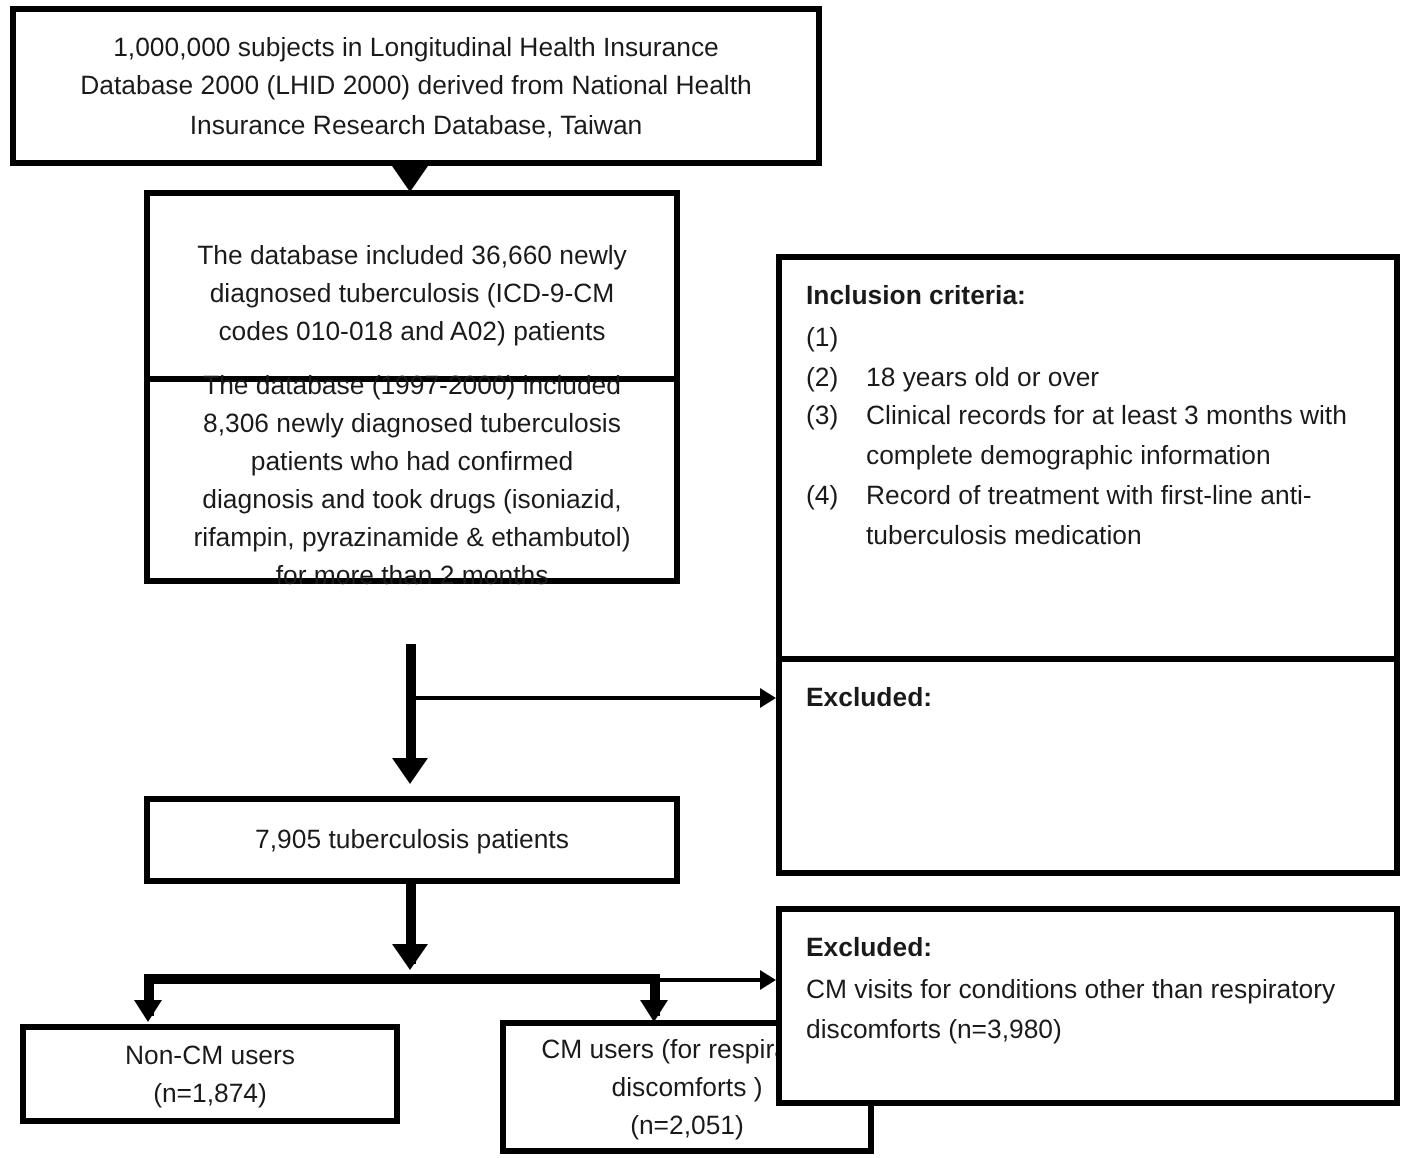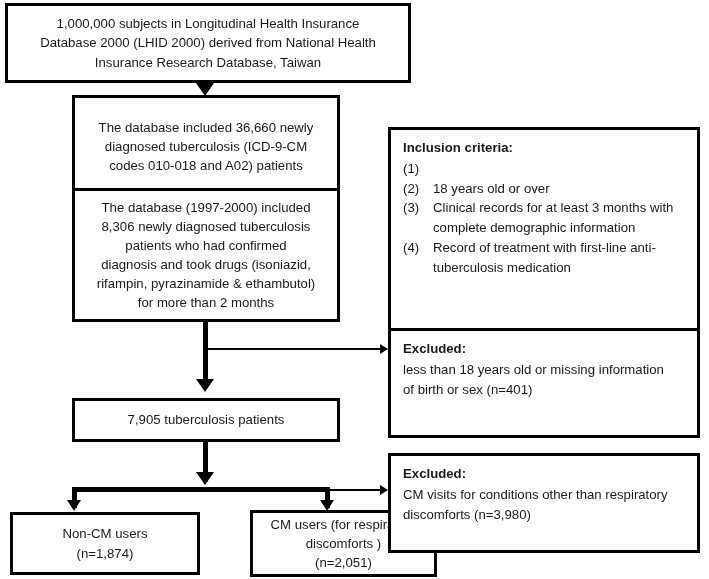--- a/index.html
+++ b/index.html
@@ -109,21 +109,21 @@
 
   <div class="box" style="left:72px; top:95px; width:268px; height:103px;justify-content:center;">
     <span class="txt">The database included 36,660 newly
 diagnosed tuberculosis (ICD-9-CM
 codes 010-018 and A02) patients</span>
   </div>
 
   <div class="vline" style="left:203px; top:176px; width:5px; height:14px;"></div>
   <div class="arrowdown" style="left:196px; top:178px;"></div>
 
-  <div class="box" style="left:72px; top:188px; width:268px; height:134px;">
+  <div class="box" style="left:72px; top:188px; width:268px; height:104px;">
     <span class="txt">The database (1997-2000)  included
 8,306 newly diagnosed tuberculosis
 patients who had confirmed
 diagnosis and took drugs (isoniazid,
 rifampin, pyrazinamide &amp; ethambutol)
 for more than 2 months</span>
   </div>
 
   <div class="vline" style="left:203px; top:322px; width:5px; height:60px;"></div>
   <div class="arrowdown" style="left:196px; top:379px;"></div>
@@ -141,21 +141,21 @@
 
   <div class="hline" style="left:328px; top:489px; width:54px; height:2px;"></div>
   <div class="arrowright" style="left:380px; top:485px;"></div>
 
   <div class="vline" style="left:72px; top:487px; width:5px; height:21px;"></div>
   <div class="arrowdown small" style="left:67px; top:500px;"></div>
 
   <div class="vline" style="left:325px; top:487px; width:5px; height:21px;"></div>
   <div class="arrowdown small" style="left:320px; top:500px;"></div>
 
-  <div class="box" style="left:10px; top:512px; width:190px; height:63px;">
+  <div class="box" style="left:10px; top:512px; width:190px; height:50px;">
     <span class="txt">Non-CM users
 (n=1,874)</span>
   </div>
 
   <div class="box" style="left:250px; top:510px; width:187px; height:67px;">
     <span class="txt">CM users (for respiratory
 discomforts )
 (n=2,051)</span>
   </div>
 
@@ -177,22 +177,20 @@
       <span class="crit-row">
         <span class="crit-num">(4)</span>
         <span class="crit-txt">Record of treatment with first-line anti-
 tuberculosis medication</span>
       </span>
     </span>
   </div>
 
   <div class="sidebox" style="left:388px; top:302px; width:312px; height:110px;">
     <span class="head">Excluded:</span>
-    <span class="excl-body">less than 18 years old or missing information
-of birth or sex (n=401)</span>
   </div>
 
   <div class="sidebox" style="left:388px; top:427px; width:312px; height:100px;">
     <span class="head">Excluded:</span>
     <span class="excl-body">CM visits for conditions other than respiratory
 discomforts (n=3,980)</span>
   </div>
 
 </div>
 

